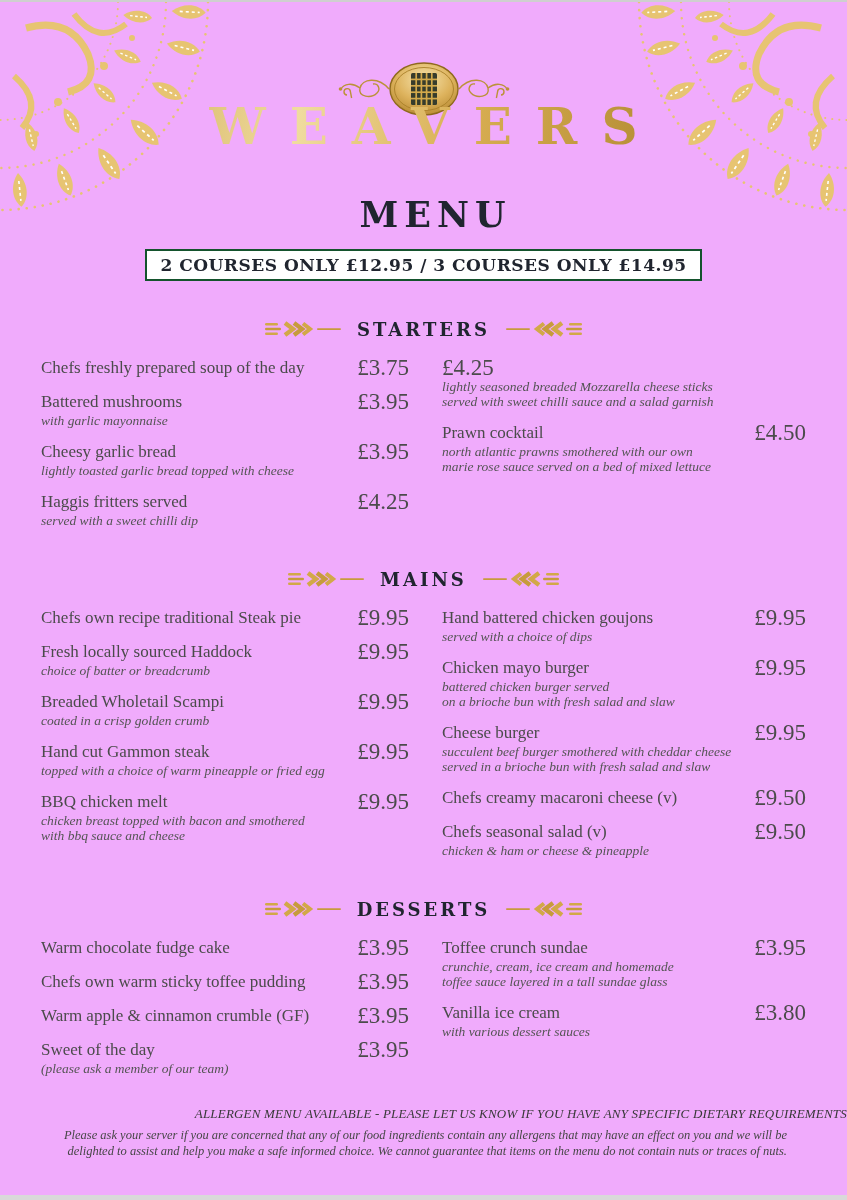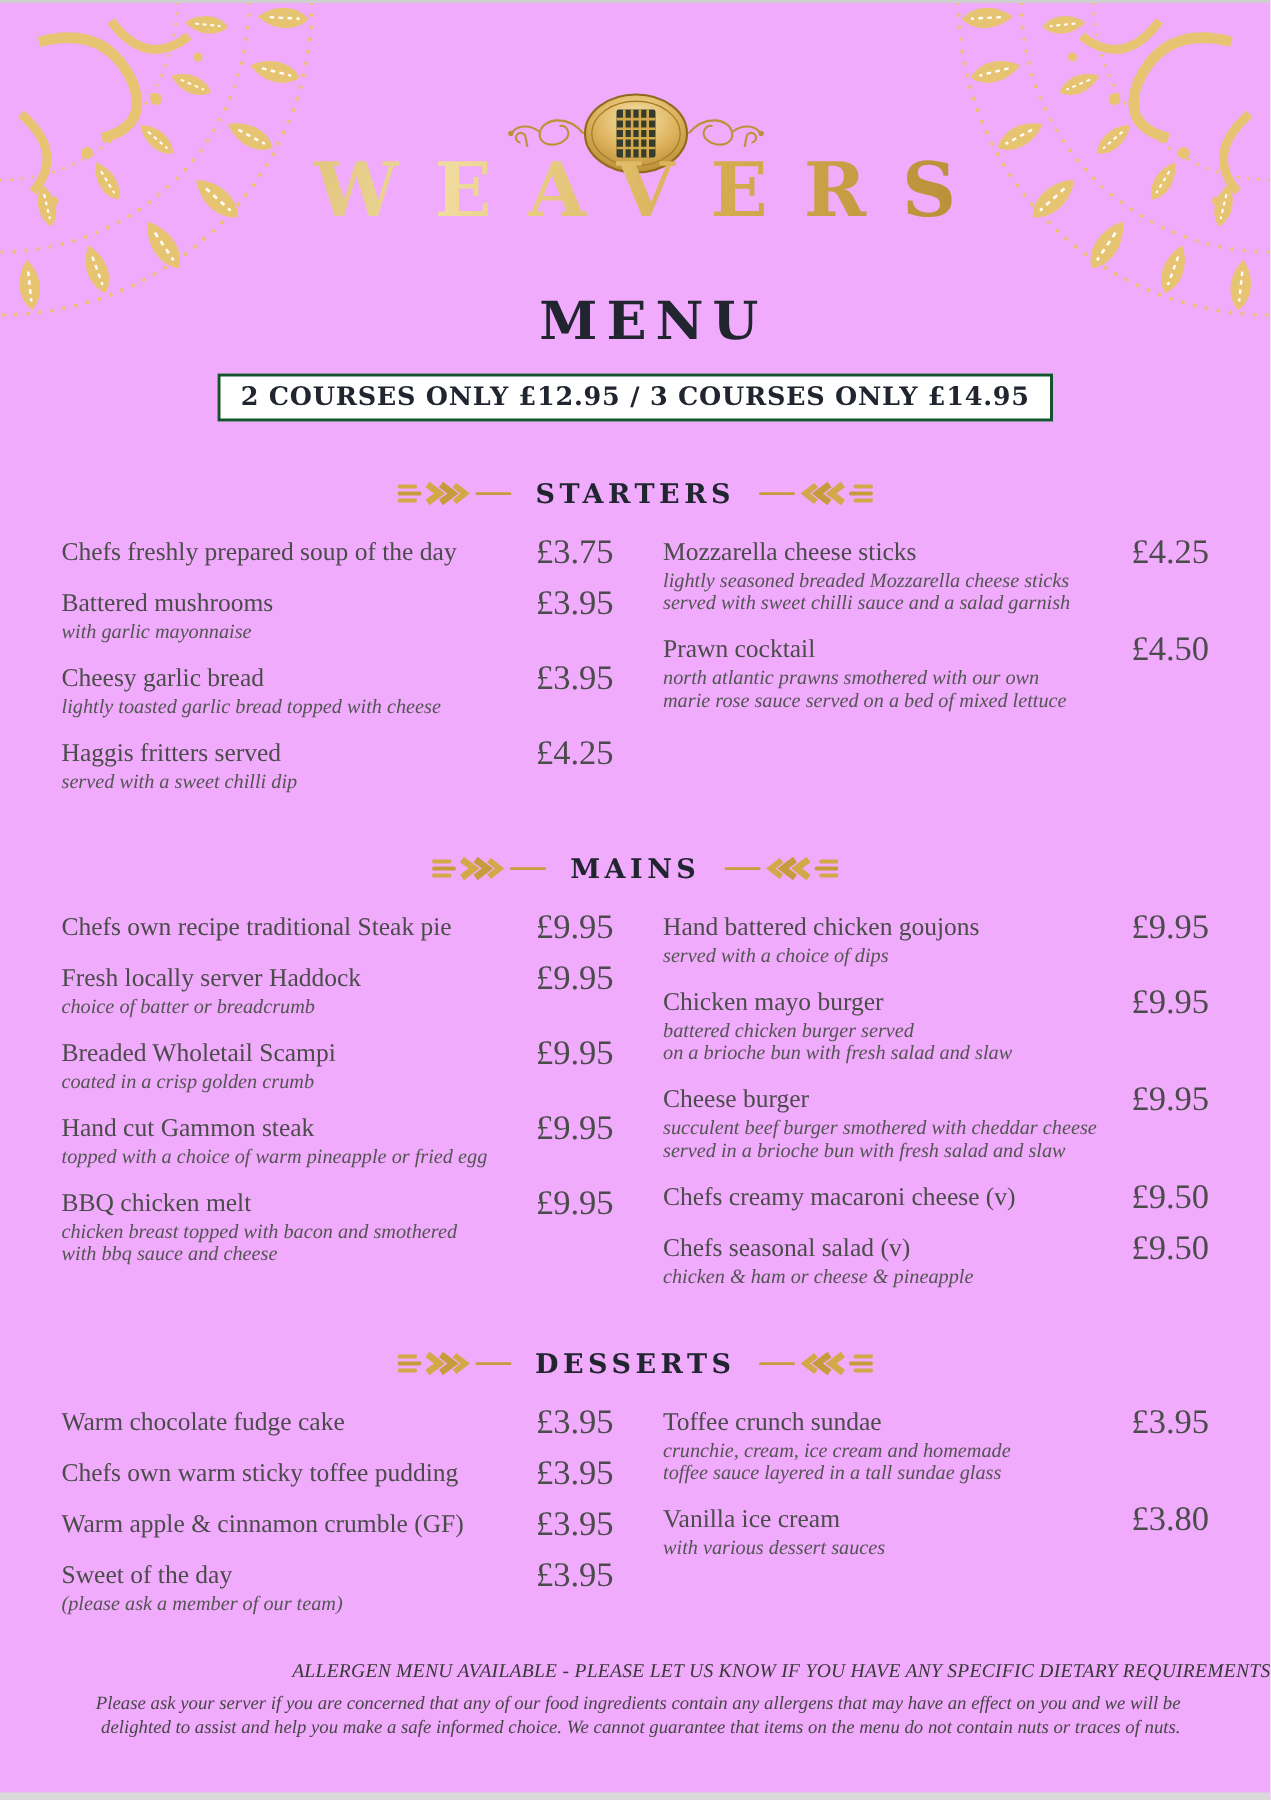--- a/index.html
+++ b/index.html
@@ -238,21 +238,20 @@
           <div class="item-row">
               <span class="item-name">Haggis fritters served</span>
               <span class="item-price">£4.25</span>
             </div>
           <div class="item-desc">served with a sweet chilli dip</div>
         </div>
       </div>
       <div class="col">
         <div class="item">
           <div class="item-row">
-              <span class="item-name">Mozzarella cheese sticks</span>
               <span class="item-price">£4.25</span>
             </div>
           <div class="item-desc">lightly seasoned breaded Mozzarella cheese sticks
 served with sweet chilli sauce and a salad garnish</div>
         </div>
         <div class="item">
           <div class="item-row">
               <span class="item-name">Prawn cocktail</span>
               <span class="item-price">£4.50</span>
             </div>
@@ -276,21 +275,21 @@
     <div class="section-body">
       <div class="col">
         <div class="item">
           <div class="item-row">
               <span class="item-name">Chefs own recipe traditional Steak pie</span>
               <span class="item-price">£9.95</span>
             </div>
         </div>
         <div class="item">
           <div class="item-row">
-              <span class="item-name">Fresh locally server Haddock</span>
+              <span class="item-name">Fresh locally sourced Haddock</span>
               <span class="item-price">£9.95</span>
             </div>
           <div class="item-desc">choice of batter or breadcrumb</div>
         </div>
         <div class="item">
           <div class="item-row">
               <span class="item-name">Breaded Wholetail Scampi</span>
               <span class="item-price">£9.95</span>
             </div>
           <div class="item-desc">coated in a crisp golden crumb</div>

